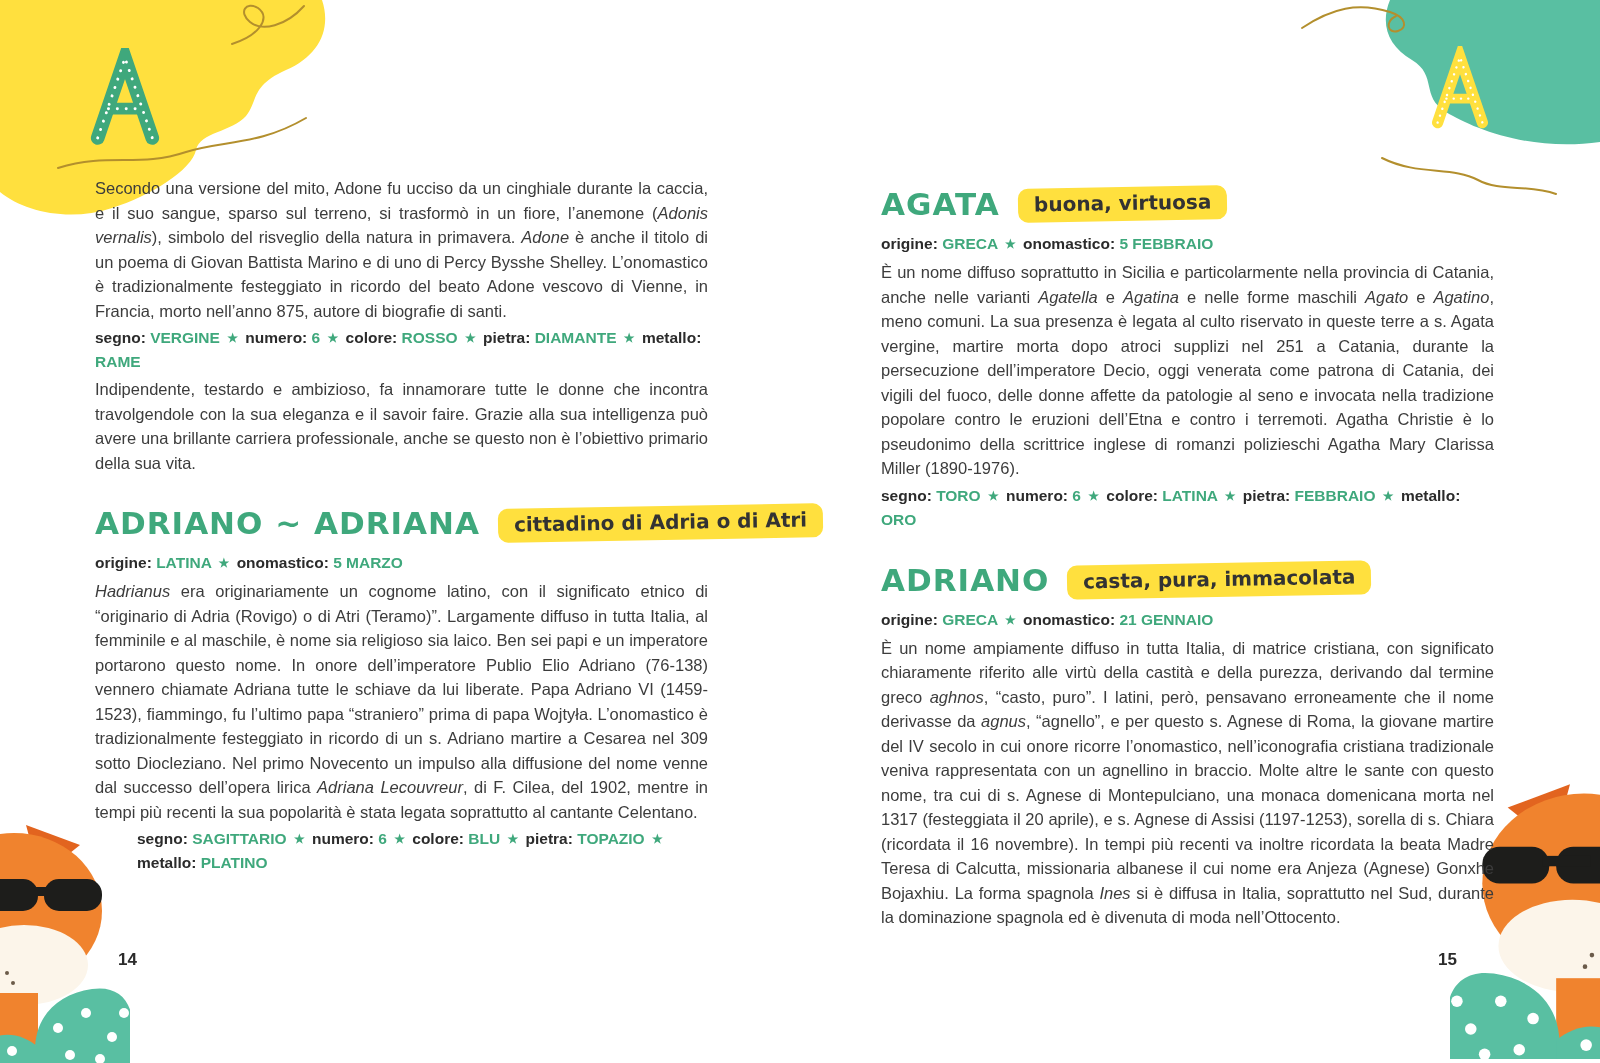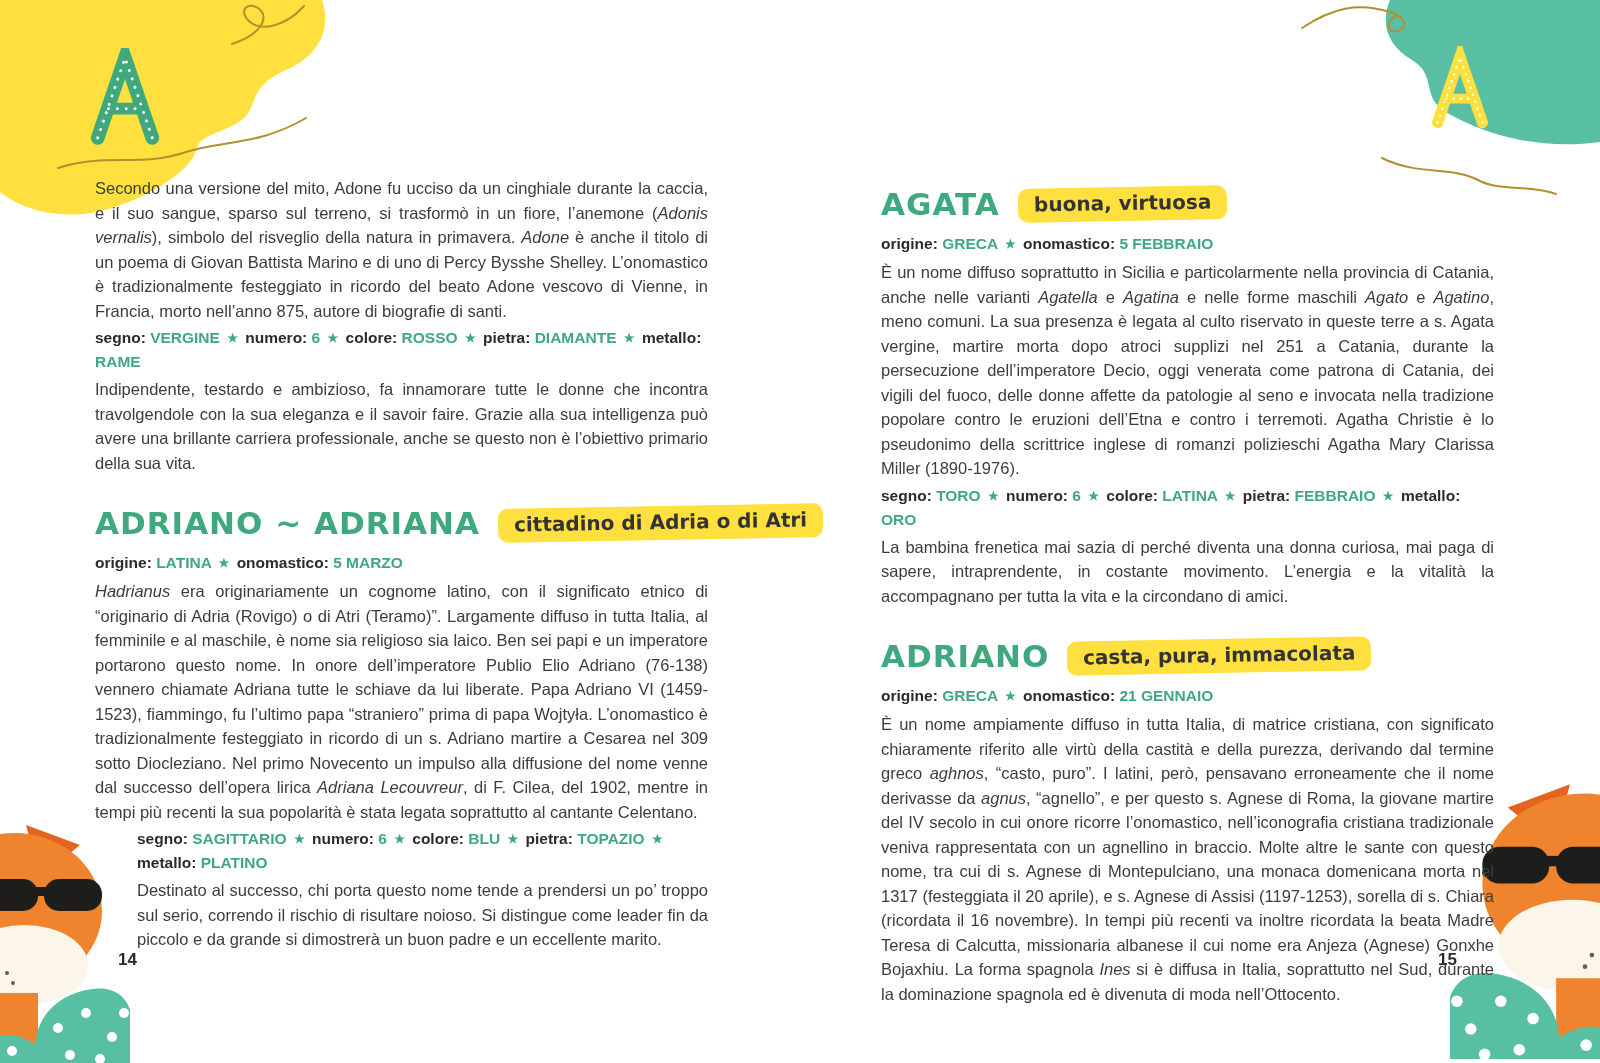--- a/index.html
+++ b/index.html
@@ -188,21 +188,20 @@
       <span class="st">★</span>
       <span class="al">numero:</span> <span class="av">6</span>
       <span class="st">★</span>
       <span class="al">colore:</span> <span class="av">BLU</span>
       <span class="st">★</span>
       <span class="al">pietra:</span> <span class="av">TOPAZIO</span>
       <span class="st">★</span>
       <span class="al">metallo:</span> <span class="av">PLATINO</span>
     </p>
 
-    <p class="body indented">Destinato al successo, chi porta questo nome tende a prendersi un po’ troppo sul serio, correndo il rischio di risultare noioso. Si distingue come leader fin da piccolo e da grande si dimostrerà un buon padre e un eccellente marito.</p>
   </div>
 
   <div class="page page-right">
 
     <div class="entry-header first">
       <h2 class="entry-name">AGATA</h2>
       <span class="meaning">buona, virtuosa</span>
     </div>
 
     <p class="origin">
@@ -218,21 +217,20 @@
       <span class="st">★</span>
       <span class="al">numero:</span> <span class="av">6</span>
       <span class="st">★</span>
       <span class="al">colore:</span> <span class="av">LATINA</span>
       <span class="st">★</span>
       <span class="al">pietra:</span> <span class="av">FEBBRAIO</span>
       <span class="st">★</span>
       <span class="al">metallo:</span> <span class="av">ORO</span>
     </p>
 
-    <p class="body">La bambina frenetica mai sazia di perché diventa una donna curiosa, mai paga di sapere, intraprendente, in costante movimento. L’energia e la vitalità la accompagnano per tutta la vita e la circondano di amici.</p>
 
     <div class="entry-header">
       <h2 class="entry-name">ADRIANO</h2>
       <span class="meaning">casta, pura, immacolata</span>
     </div>
 
     <p class="origin">
       <span class="al">origine:</span> <span class="av">GRECA</span>
       <span class="st">★</span>
       <span class="al">onomastico:</span> <span class="av">21 GENNAIO</span>

